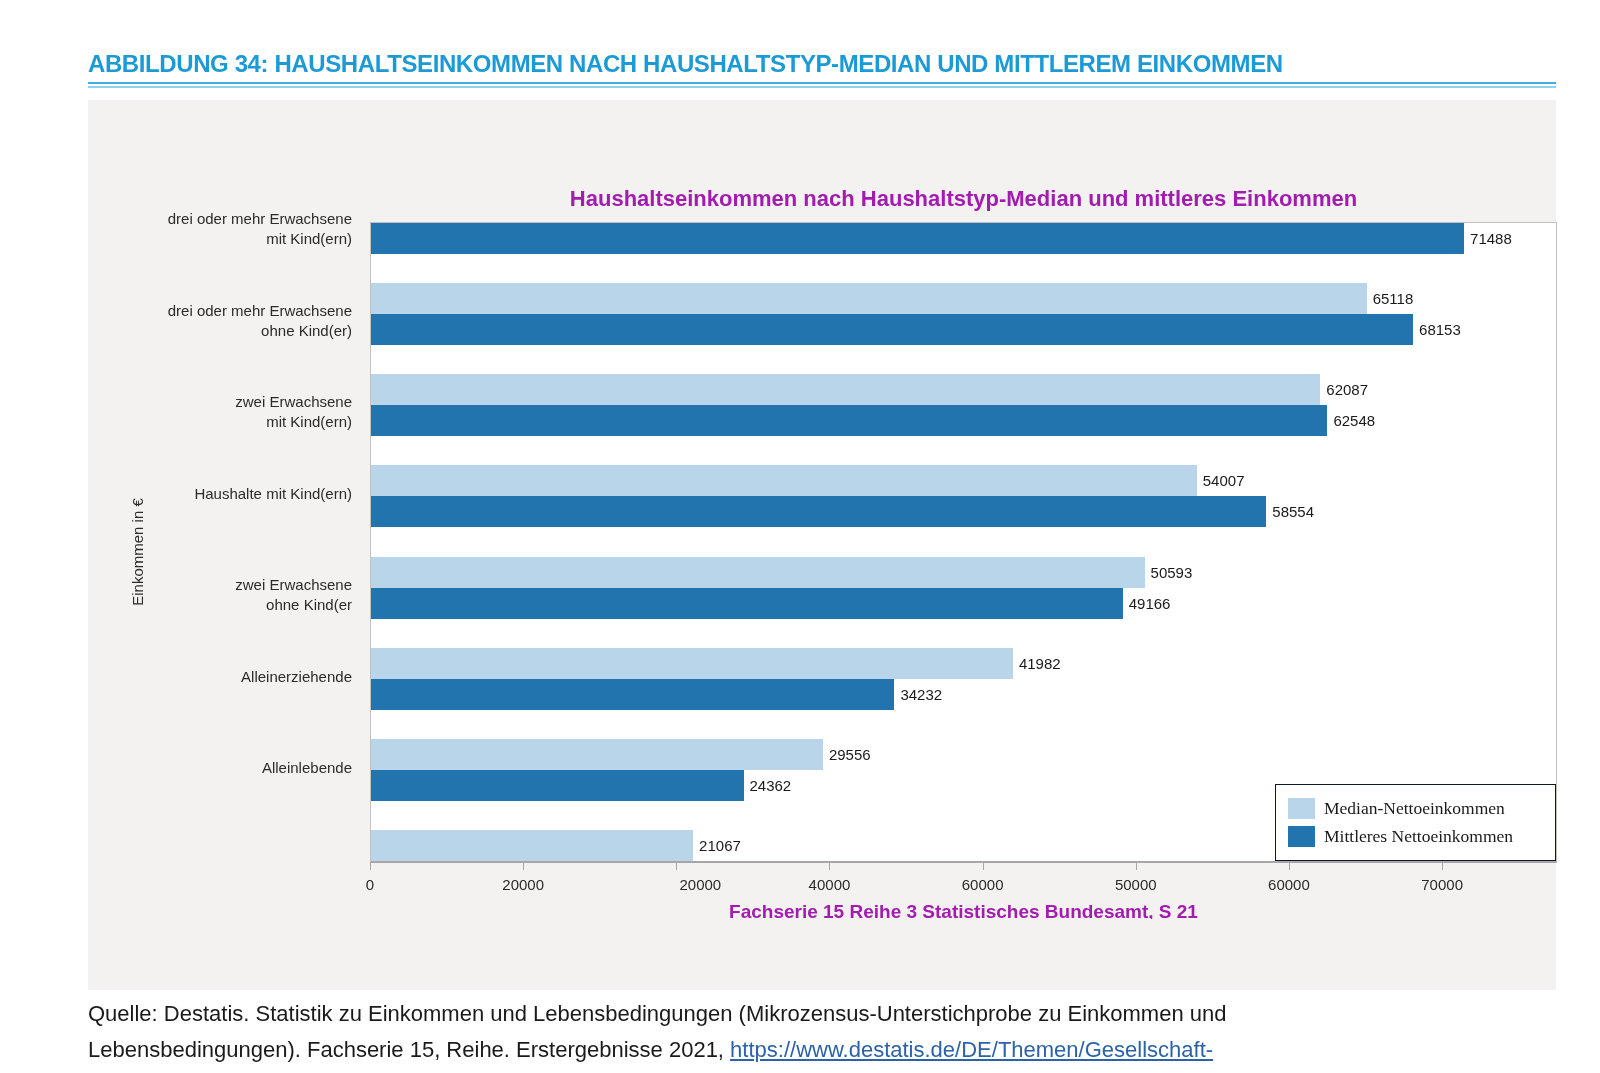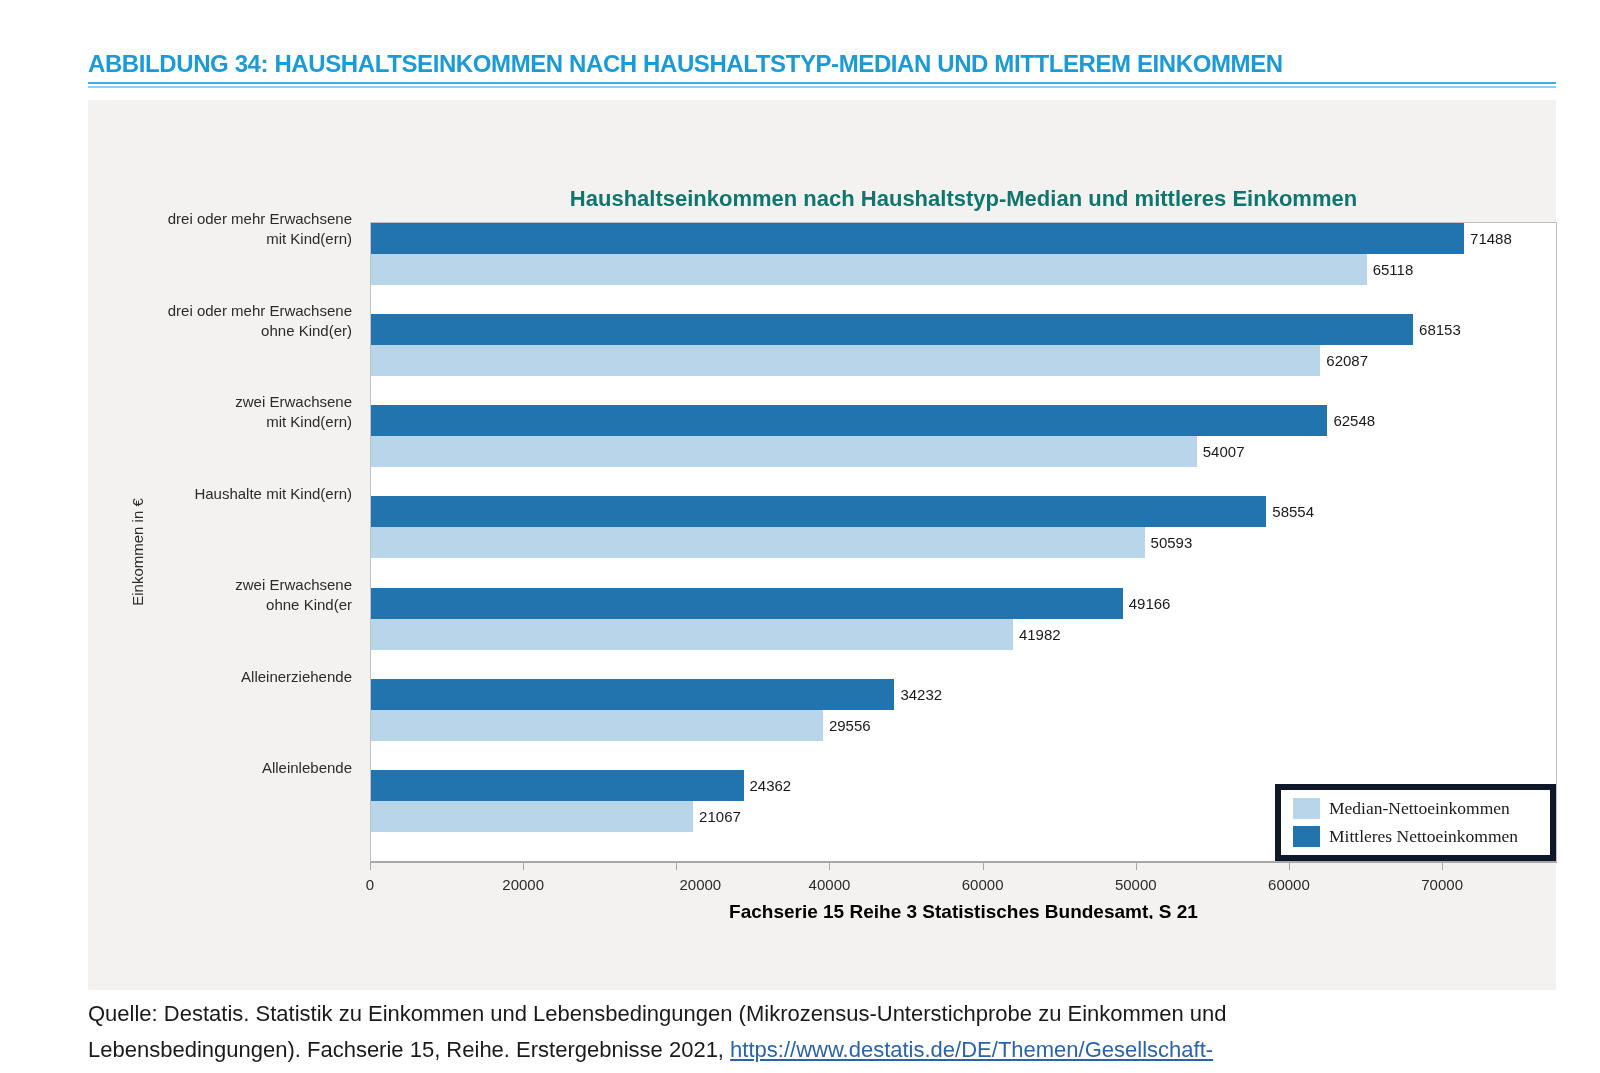--- a/index.html
+++ b/index.html
@@ -21,36 +21,36 @@
   .heading-rule .rule-gap{height:2px;}
   .heading-rule .rule-b{height:2px;background:#8ed2f0;}
 
   
   .chart-box{
     position:absolute;left:88px;top:100px;width:1468px;height:890px;
     background:#f3f2f0;
   }
   .chart-title{
     position:absolute;left:282px;top:86px;width:1187px;
-    text-align:center;font-size:22px;font-weight:bold;color:#0f766e;
+    text-align:center;font-size:22px;font-weight:bold;color:#a21caf;
   }
   .ylabel{
     position:absolute;left:-50px;top:443px;width:200px;height:18px;
     text-align:center;font-size:15px;color:#2b2b2b;
     transform:rotate(-90deg);
   }
 
   
   .plot{
     position:absolute;left:282px;top:122px;width:1187px;height:641px;
     box-sizing:border-box;background:#ffffff;
     border:1px solid #c2c1c0;border-bottom:2px solid #a8a7a6;
   }
   .groups{position:absolute;left:0;top:0;right:0;bottom:0;display:flex;flex-direction:column;}
-  .bar-slot{flex:1;display:flex;flex-direction:column;justify-content:flex-start;}
+  .bar-slot{flex:1;display:flex;flex-direction:column;justify-content:space-between;}
   .bar-line{display:flex;align-items:center;height:31px;}
   .bar{height:31px;flex:none;}
   .val{margin-left:6px;font-size:15px;color:#1a1a1a;line-height:31px;white-space:nowrap;}
 
   
   .cat-labels{
     position:absolute;left:0;top:122px;width:272px;height:641px;
     display:flex;flex-direction:column;
   }
   .cat-slot{flex:1;display:flex;align-items:flex-start;justify-content:flex-end;}
@@ -64,37 +64,37 @@
   .tick-mark{position:absolute;top:0;width:1px;height:7px;background:#a8a7a6;}
   .xaxis-labels{position:absolute;left:282px;top:776px;width:1187px;height:20px;}
   .tick-label{
     position:absolute;top:0;transform:translateX(-50%);
     font-size:15px;color:#2b2b2b;white-space:nowrap;
   }
 
   
   .legend{
     position:absolute;right:0;bottom:0;width:281px;height:77px;
-    background:#ffffff;border:6px solid #0f172a;box-sizing:border-box;
+    background:#ffffff;border:1px solid #0f172a;box-sizing:border-box;
     display:flex;flex-direction:column;justify-content:center;gap:7px;
     padding-left:12px;
   }
   .legend-item{display:flex;align-items:center;gap:9px;}
   .swatch{width:27px;height:21px;flex:none;}
   .legend-label{
     font-family:"Liberation Serif","DejaVu Serif",serif;
     font-size:17.5px;color:#1a1a1a;white-space:nowrap;
   }
 
   
   .caption-clip{
     position:absolute;left:282px;top:800px;width:1187px;height:19px;overflow:hidden;
   }
   .caption{
-    text-align:center;font-size:19px;font-weight:bold;color:#000000;line-height:23px;
+    text-align:center;font-size:19px;font-weight:bold;color:#a21caf;line-height:23px;
     white-space:nowrap;
   }
 
   
   .source{
     position:absolute;left:88px;top:996px;width:1480px;
     font-size:22px;color:#1a1a1a;line-height:36px;
   }
   .source a{color:#2b62a8;text-decoration:underline;cursor:pointer;}
 </style>

